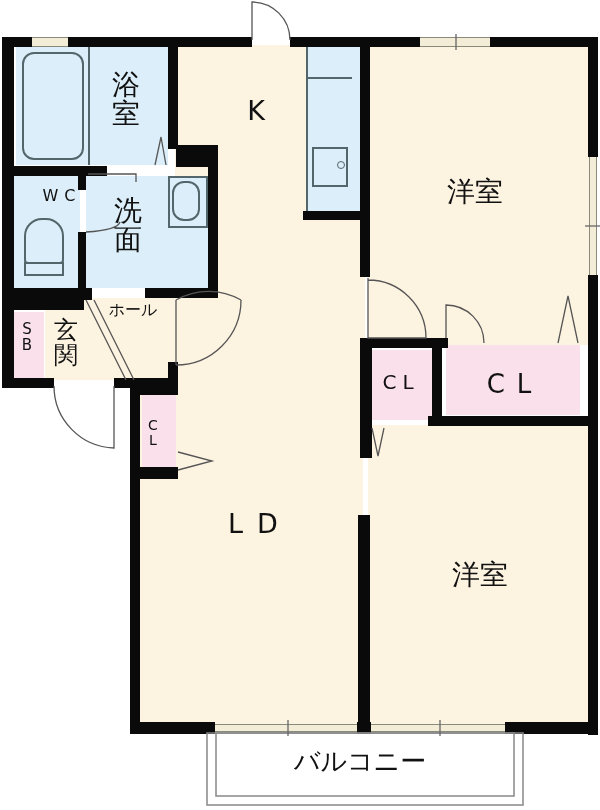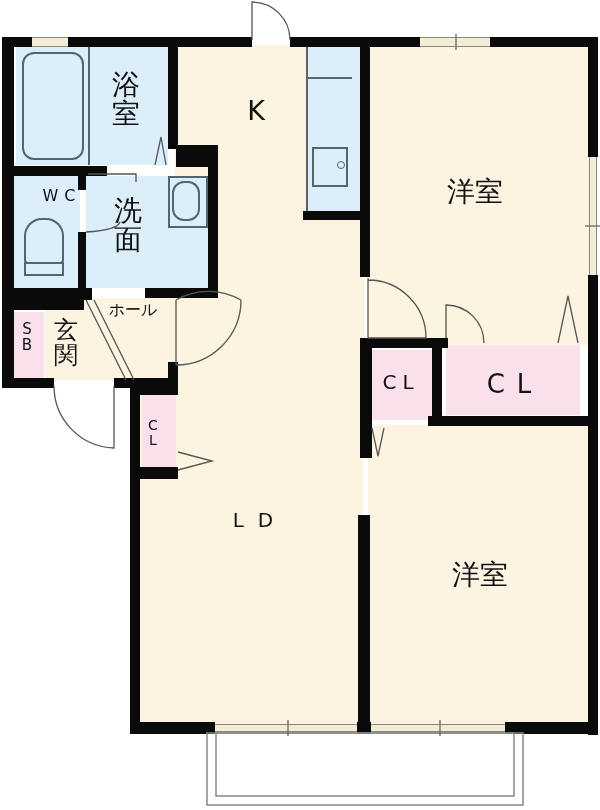--- a/index.html
+++ b/index.html
@@ -135,15 +135,16 @@
 面</div>
   <div class="label" style="left:98px;top:302px;width:70px;font-size:16px;">ホール</div>
   <div class="label" style="left:10px;top:322px;width:34px;font-size:15px;">S
 B</div>
   <div class="label" style="left:48px;top:318px;width:36px;font-size:24px;">玄
 関</div>
   <div class="label" style="left:142px;top:418px;width:22px;font-size:14px;">C
 L</div>
   <div class="label" style="left:370px;top:372px;width:62px;font-size:20px;letter-spacing:6px;">CL</div>
   <div class="label" style="left:460px;top:371px;width:110px;font-size:26px;letter-spacing:12px;">CL</div>
-  <div class="label" style="left:215px;top:510px;width:90px;font-size:20px;letter-spacing:14px;">LD</div>
+  <div class="label" style="left:215px;top:510px;width:90px;font-size:27px;letter-spacing:14px;">LD</div>
   <div class="label" style="left:430px;top:560px;width:100px;font-size:28px;">洋室</div>
+  <div class="label" style="left:260px;top:748px;width:200px;font-size:26px;">バルコニー</div>
 </div>
 
 </body></html>

